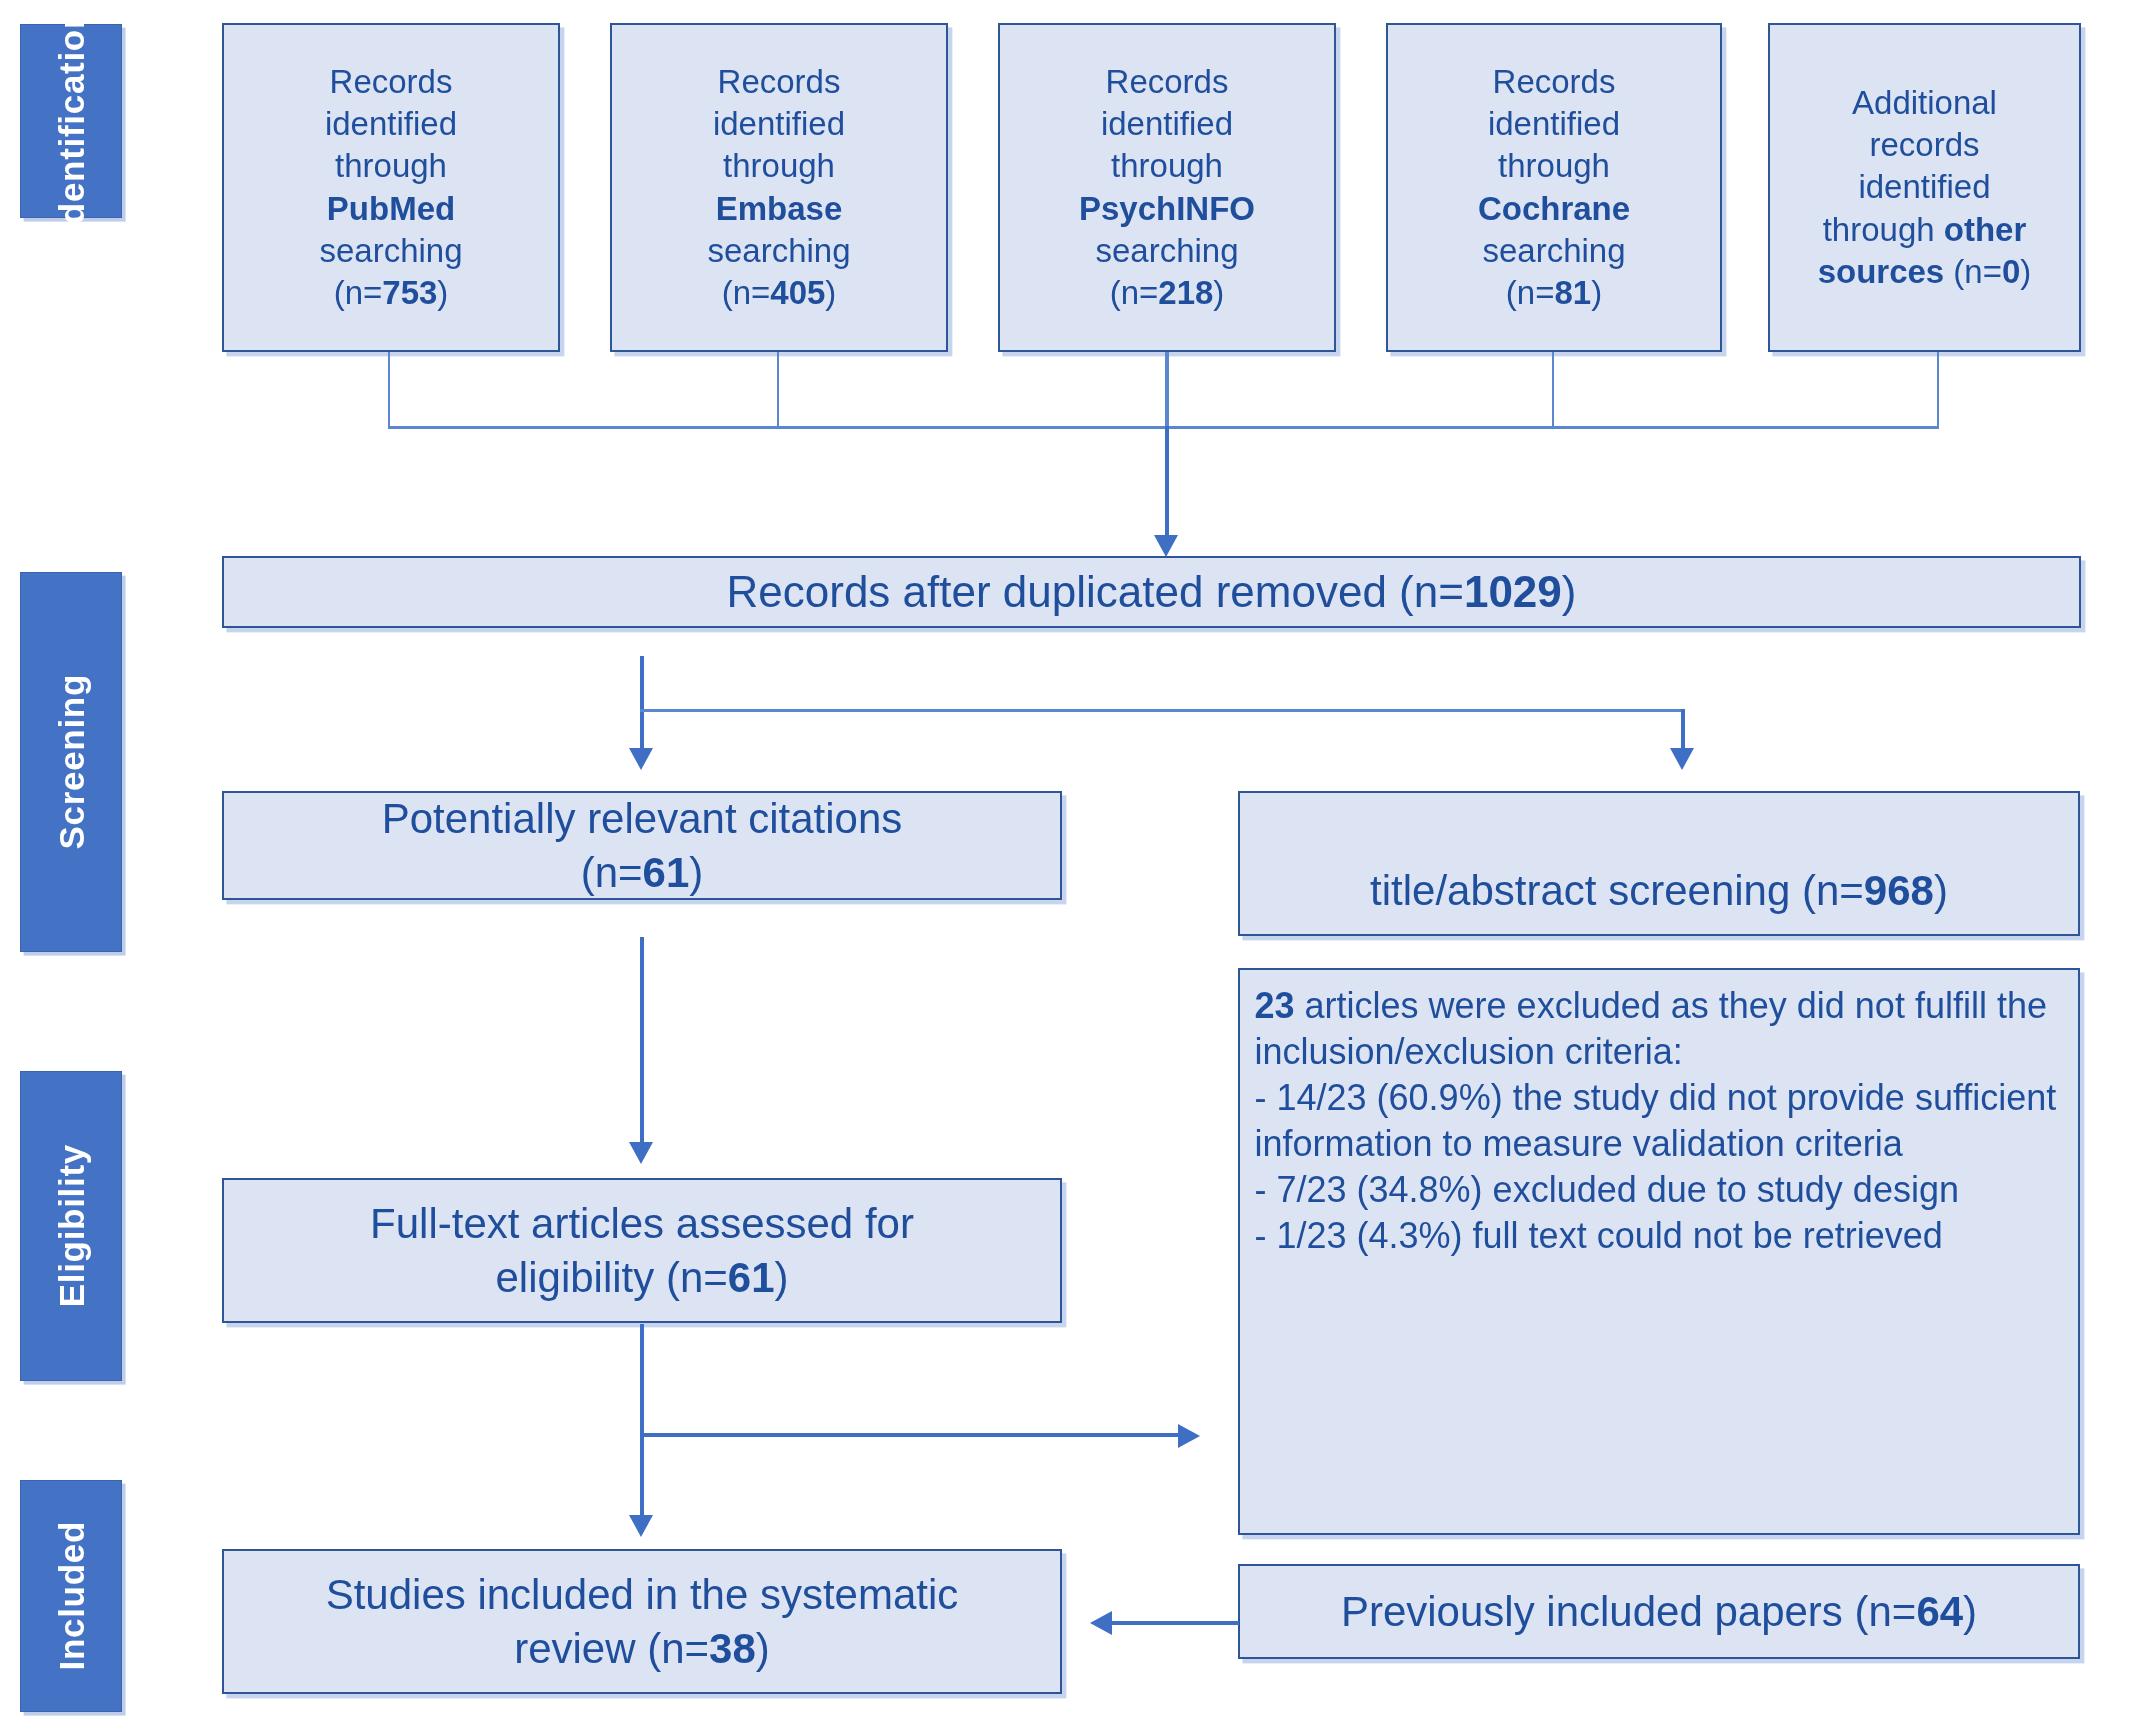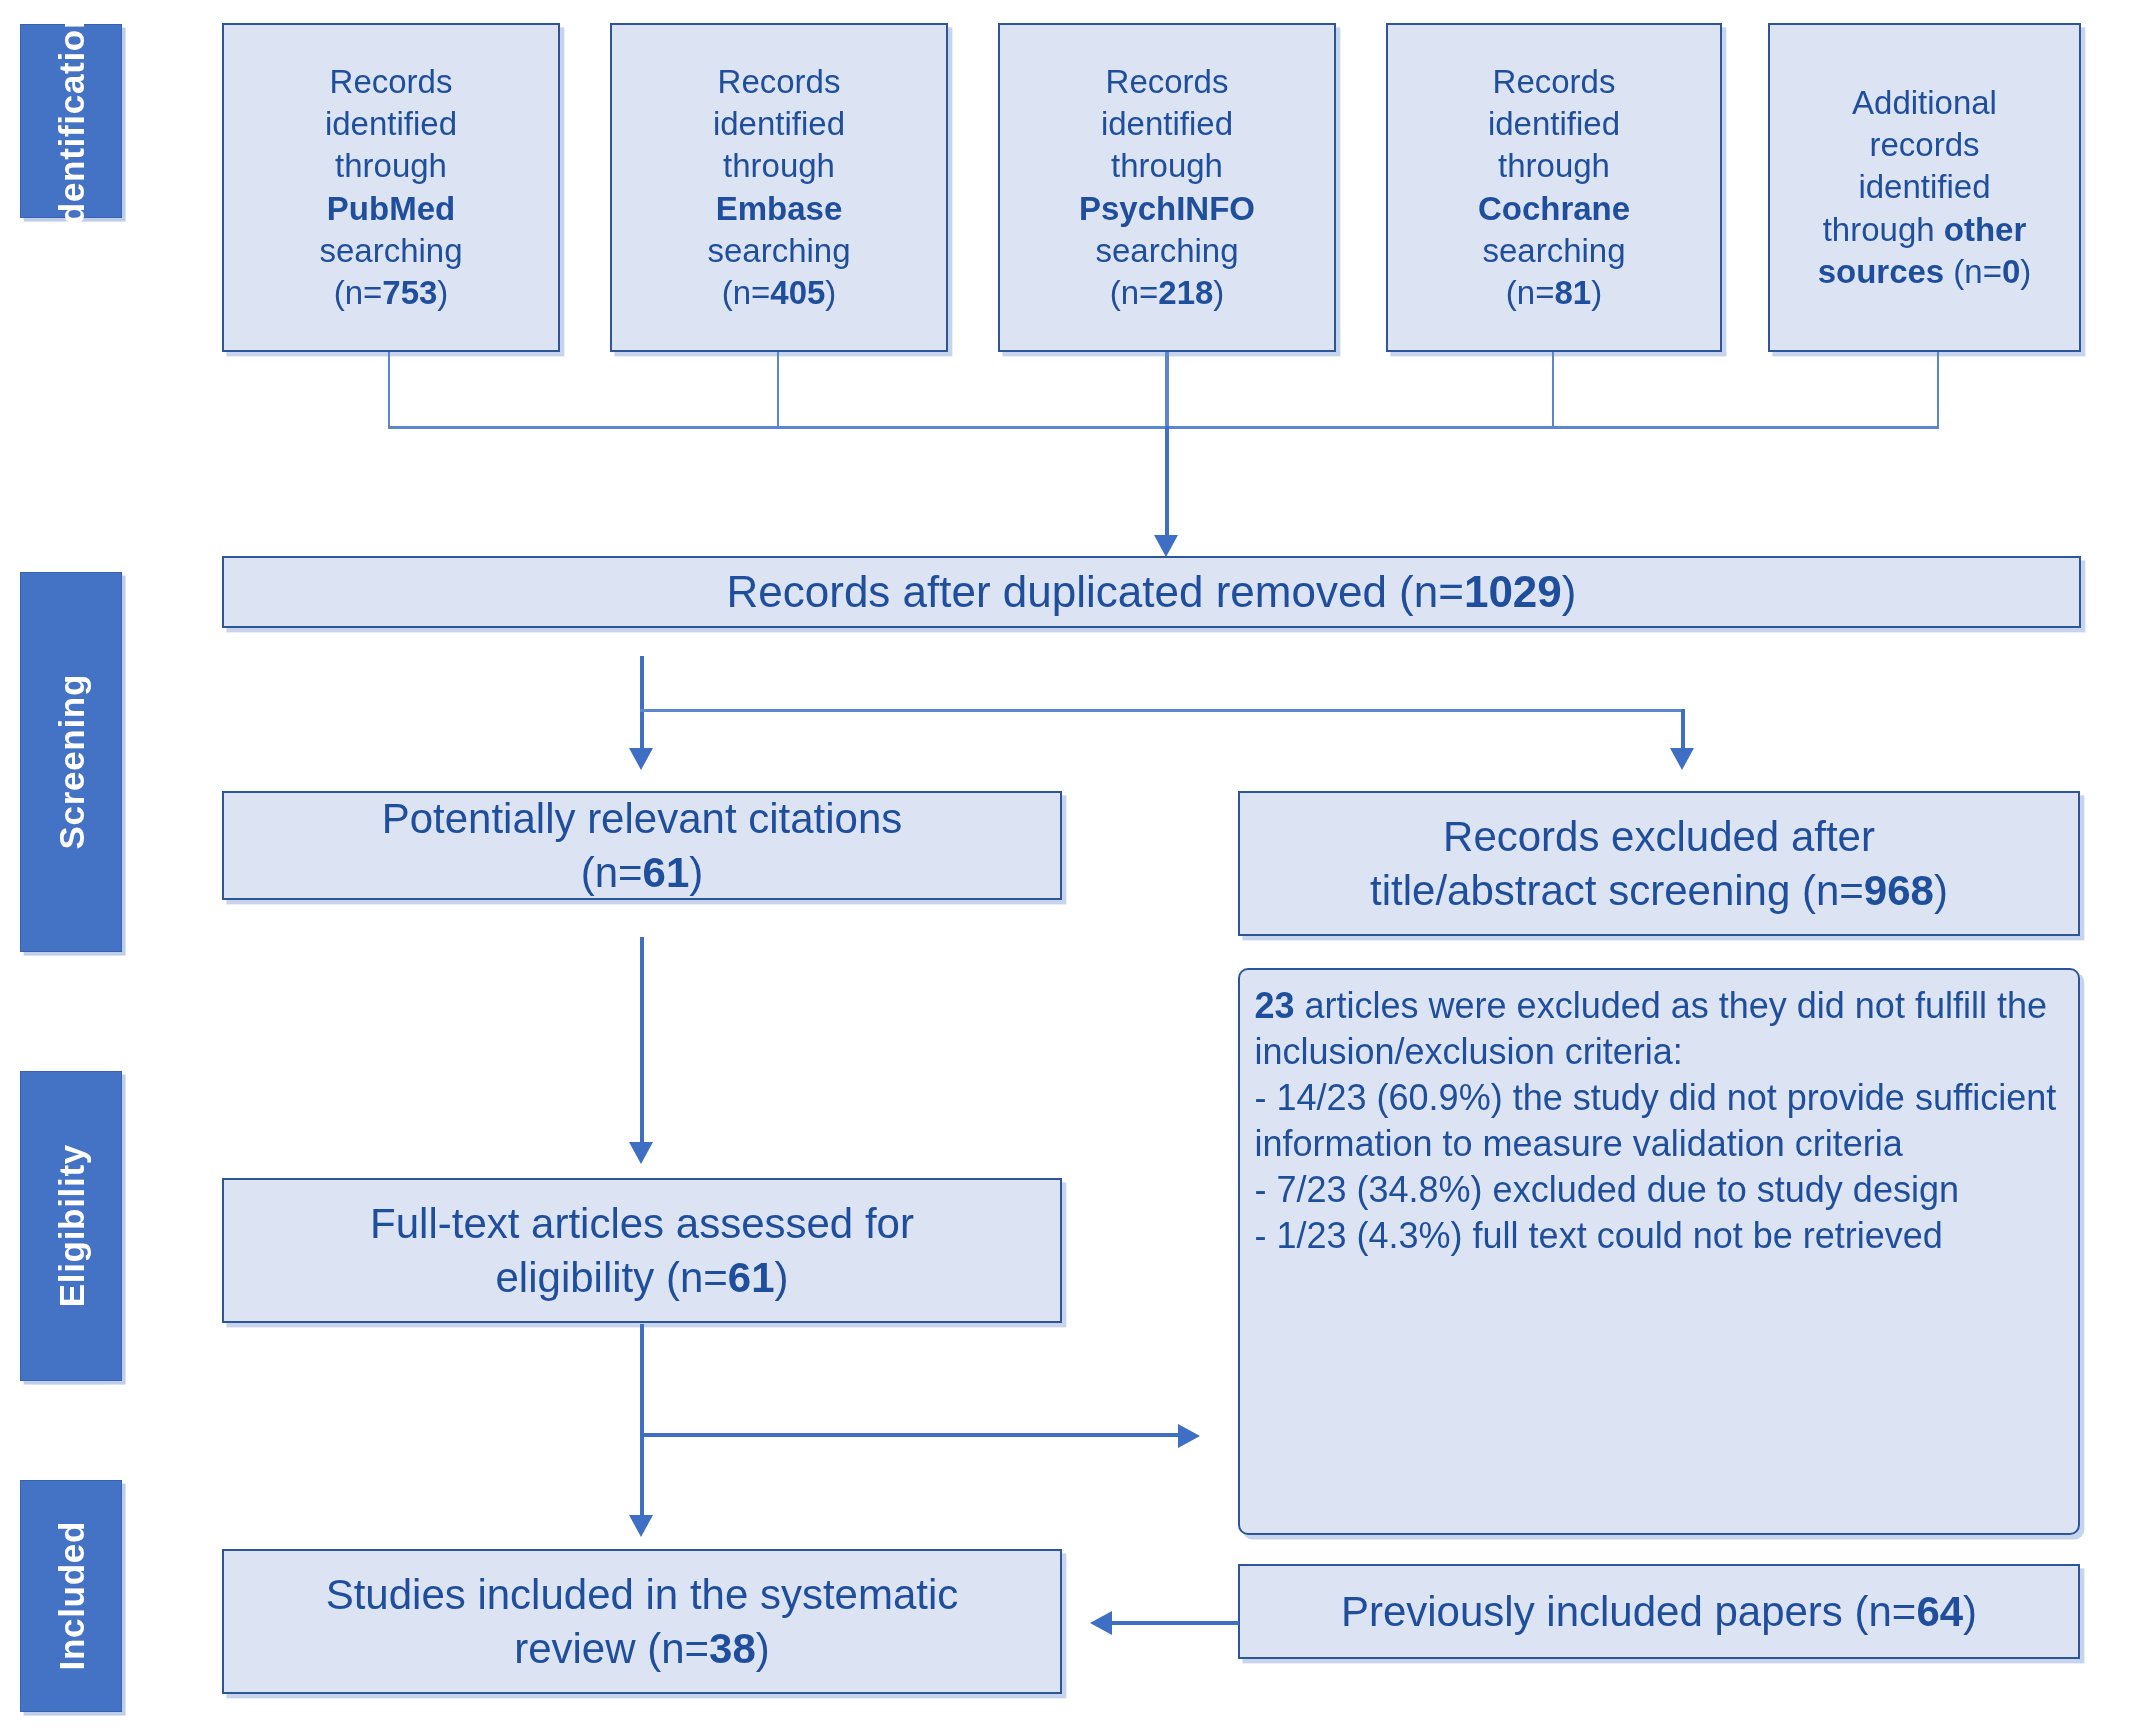--- a/index.html
+++ b/index.html
@@ -33,21 +33,21 @@
     color:#1F4E9C;
     display:flex;
     align-items:center;
     justify-content:center;
     text-align:center;
     line-height:1.28;
     box-shadow:4.4px 4.4px 0 rgba(68,114,196,.30);
   }
   .node .inner{padding:4.4px 10.2px;width:100%;}
   .node b{font-weight:bold;}
-  .node.left{text-align:left;justify-content:flex-start;border-radius:10px;}
+  .node.left{text-align:left;justify-content:flex-start;}
   .node.left .inner{text-align:left;}
 
   
   .ln{position:absolute;background:#3F6FC4;}
   .vline{width:2.9px;}
   .hline{height:2.9px;}
   .thin{background:#5B86D0;}
   .arrow-down{
     position:absolute;width:0;height:0;
     border-left:12.4px solid transparent;
@@ -167,21 +167,21 @@
 
   <div class="node" style="left:222px;top:791px;width:840px;height:109px;font-size:42px;">
     <div class="inner">
       <span>Potentially relevant citations</span><br>
       <span>(n=</span><b>61</b><span>)</span>
     </div>
   </div>
 
   <div class="node" style="left:1238px;top:791px;width:842px;height:145px;font-size:42px;">
     <div class="inner">
-      <span>Records excluded after</span><br>
+      <br>
       <span>title/abstract screening (n=</span><b>968</b><span>)</span>
     </div>
   </div>
 
   <div class="node left" style="left:1238px;top:968px;width:842px;height:567px;font-size:36px;align-items:flex-start;">
     <div class="inner" style="padding:13px 14.5px;">
       <div>
         <b>23</b><span> articles were excluded as they did not fulfill the inclusion/exclusion criteria:</span>
       </div>
       <div>- 14/23 (60.9%) the study did not provide sufficient information to measure validation criteria</div>

